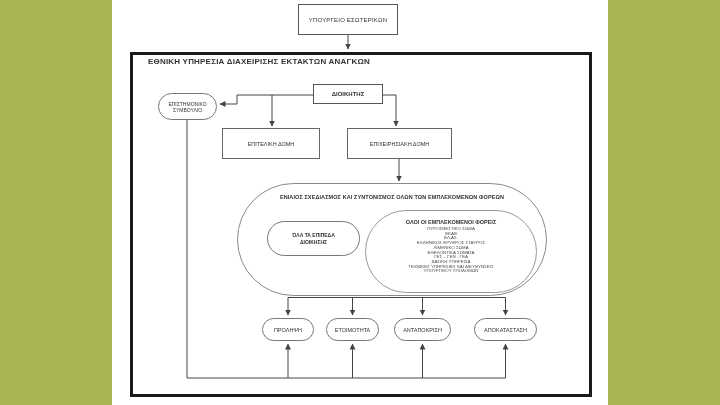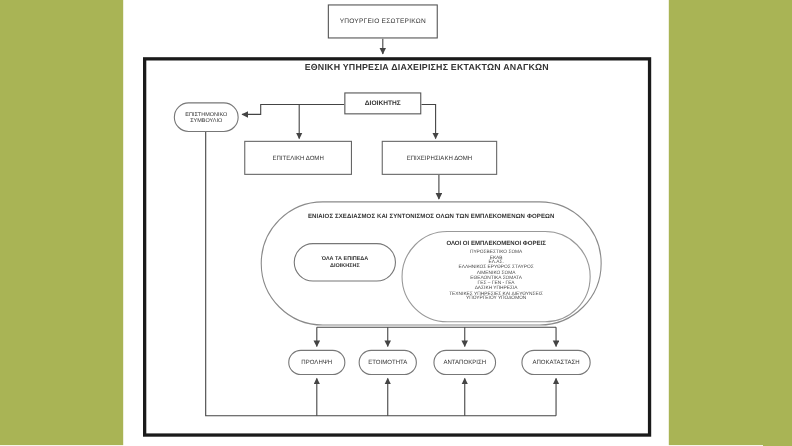--- a/index.html
+++ b/index.html
@@ -8,21 +8,21 @@
   .sidebar{position:absolute;top:0;height:405px;width:112px;background:#a9b455;}
   .sidebar.left{left:0;} .sidebar.right{left:608px;}
 
   .node{position:absolute;background:#fff;border:1px solid #666;box-sizing:border-box;
         display:flex;align-items:center;justify-content:center;text-align:center;z-index:3;}
 
   .ministry{left:298px;top:4px;width:100px;height:31px;font-size:6px;letter-spacing:.2px;border-color:#555;}
 
   .frame{position:absolute;left:130px;top:52px;width:462px;height:345px;box-sizing:border-box;
          border:3px solid #1a1a1a;background:#fff;z-index:1;}
-  .frame-title{position:absolute;left:130px;top:57px;width:516px;text-align:center;
+  .frame-title{position:absolute;left:148px;top:57px;width:516px;text-align:left;
                font-size:8px;font-weight:bold;z-index:3;letter-spacing:.2px;}
 
   .commander{left:313px;top:84px;width:70px;height:20px;font-size:6px;font-weight:bold;border-color:#555;}
   .council{left:158px;top:93px;width:59px;height:27px;border-radius:14px;font-size:5px;
            line-height:1.2;border-color:#777;padding:0 3px;}
   .staff{left:222px;top:128px;width:98px;height:31px;font-size:5.5px;}
   .operational{left:347px;top:128px;width:105px;height:31px;font-size:5.5px;}
 
   .bigellipse{position:absolute;left:237px;top:183px;width:310px;height:113px;border:1px solid #8a8a8a;
               border-radius:57px;background:#fff;box-sizing:border-box;z-index:2;}

